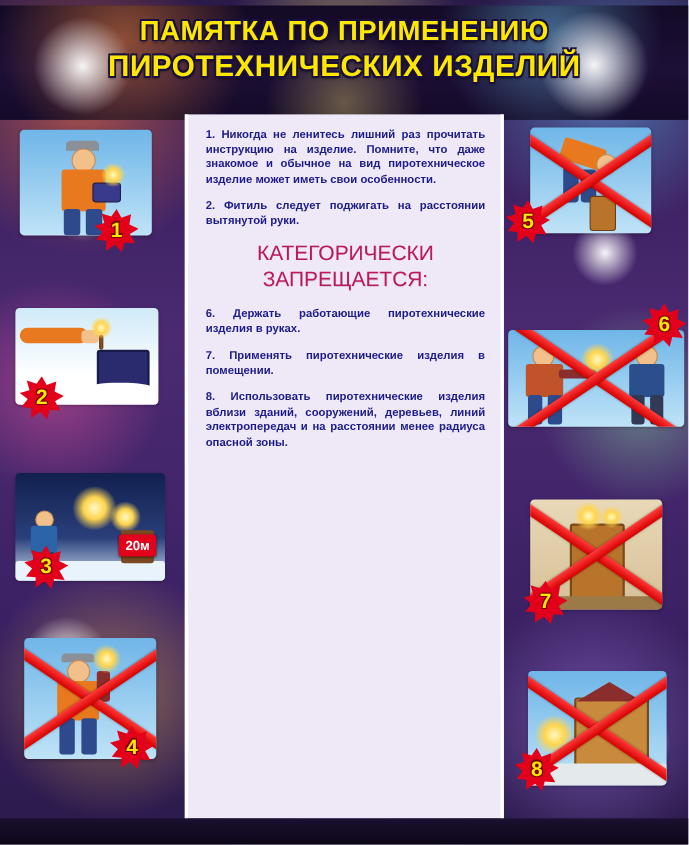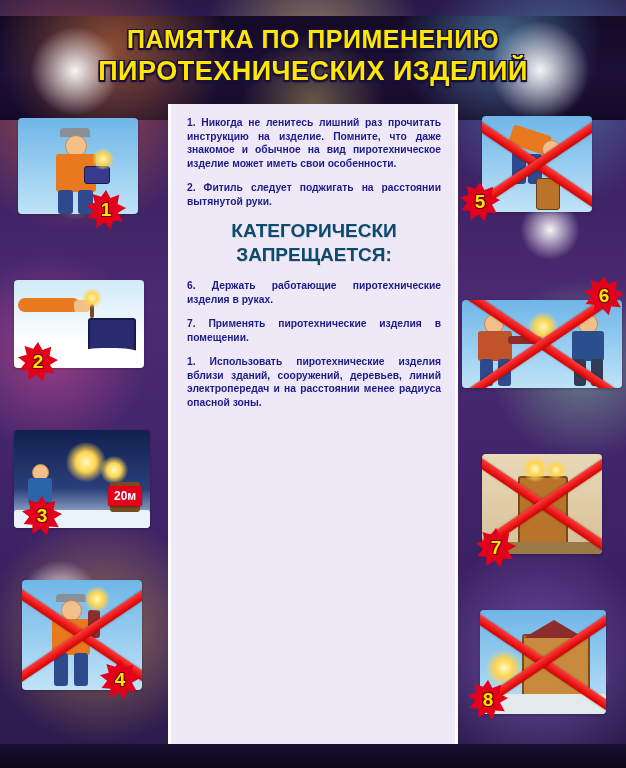--- a/index.html
+++ b/index.html
@@ -37,21 +37,21 @@
       linear-gradient(180deg, #2a1a4a 0%, #3a2060 18%, #4b2a72 40%, #3d2266 70%, #2a1a4a 100%);
   }
   .fw-spark {
     position: absolute;
     border-radius: 50%;
     background: radial-gradient(circle, rgba(255,255,255,0.95) 0%, rgba(255,255,255,0) 70%);
     pointer-events: none;
   }
   .header {
     position: absolute;
-    left: 0; top: 16px;
+    left: 0; top: 5px;
     width: 626px;
     height: 104px;
     background:
       radial-gradient(circle at 18% 30%, rgba(255,140,60,0.5) 0%, rgba(255,140,60,0) 22%),
       radial-gradient(circle at 80% 24%, rgba(120,210,255,0.45) 0%, rgba(120,210,255,0) 20%),
       radial-gradient(circle at 50% 85%, rgba(255,230,120,0.35) 0%, rgba(255,230,120,0) 22%),
       linear-gradient(180deg, #130a26 0%, #1d0f36 55%, #140a28 100%);
     text-align: center;
     overflow: hidden;
   }
@@ -100,22 +100,22 @@
   }
   .rule {
     color: #1b1b8a;
     font-size: 10.3px;
     line-height: 1.32;
     text-align: justify;
     margin-bottom: 11px;
     font-weight: bold;
   }
   .ban-title {
-    color: #0c4a6e;
-    font-weight: bold;
+    color: #be185d;
+    font-weight: normal;
     font-size: 19px;
     text-align: center;
     line-height: 1.25;
     margin: 10px 0 12px 0;
     text-shadow: 0.5px 0.5px 0 rgba(0,0,0,0.12);
   }
 
   
   .card {
     position: absolute;
@@ -231,21 +231,21 @@
       <div class="rule">1. Никогда не ленитесь лишний раз прочитать инструкцию на изделие. Помните, что даже знакомое и обычное на вид пиротехническое изделие может иметь свои особенности.</div>
       <div class="rule">2. Фитиль следует поджигать на расстоянии вытянутой руки.</div>
 
       <div class="ban-title">
         <div>КАТЕГОРИЧЕСКИ</div>
         <div>ЗАПРЕЩАЕТСЯ:</div>
       </div>
 
       <div class="rule">6. Держать работающие пиротехнические изделия в руках.</div>
       <div class="rule">7. Применять пиротехнические изделия в помещении.</div>
-      <div class="rule">1. Использовать пиротехнические изделия вблизи зданий, сооружений, деревьев, линий электропередач и на расстоянии менее радиуса опасной зоны.</div>
+      <div class="rule">8. Использовать пиротехнические изделия вблизи зданий, сооружений, деревьев, линий электропередач и на расстоянии менее радиуса опасной зоны.</div>
     </div>
 
     <div class="col-left">
 
       <div class="card sky" style="left:18px;top:14px;width:120px;height:96px;">
         <div class="figure" style="left:28px;top:10px;width:64px;height:86px;">
           <div class="fg-hat" style="left:14px;top:0;width:30px;height:9px;background:#8a8f98;border-radius:4px 4px 0 0;"></div>
           <div class="fg-head" style="left:19px;top:7px;width:20px;height:20px;"></div>
           <div class="fg-body" style="left:10px;top:26px;width:40px;height:38px;background:#e8791e;"></div>
           <div class="fg-body" style="left:12px;top:62px;width:15px;height:24px;background:#2e4a8c;"></div>

